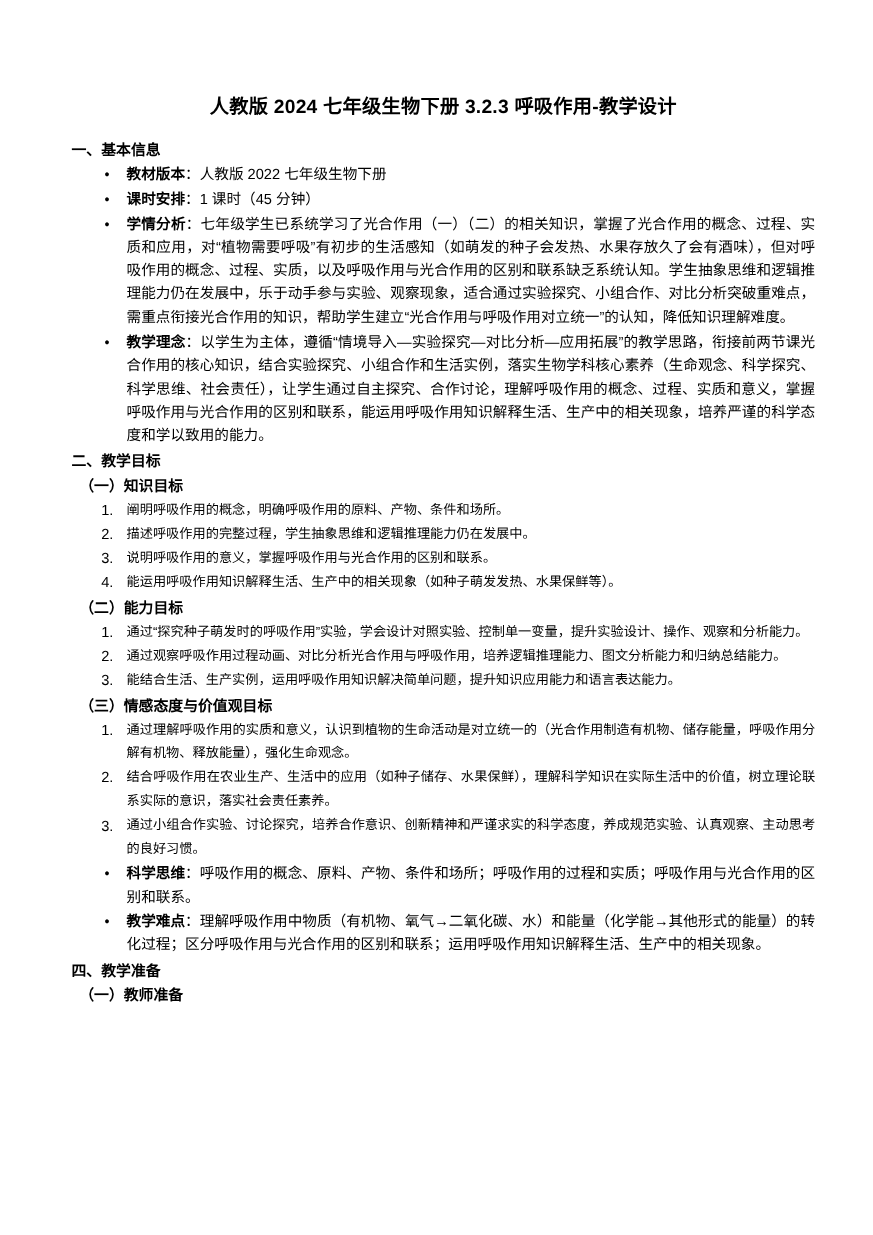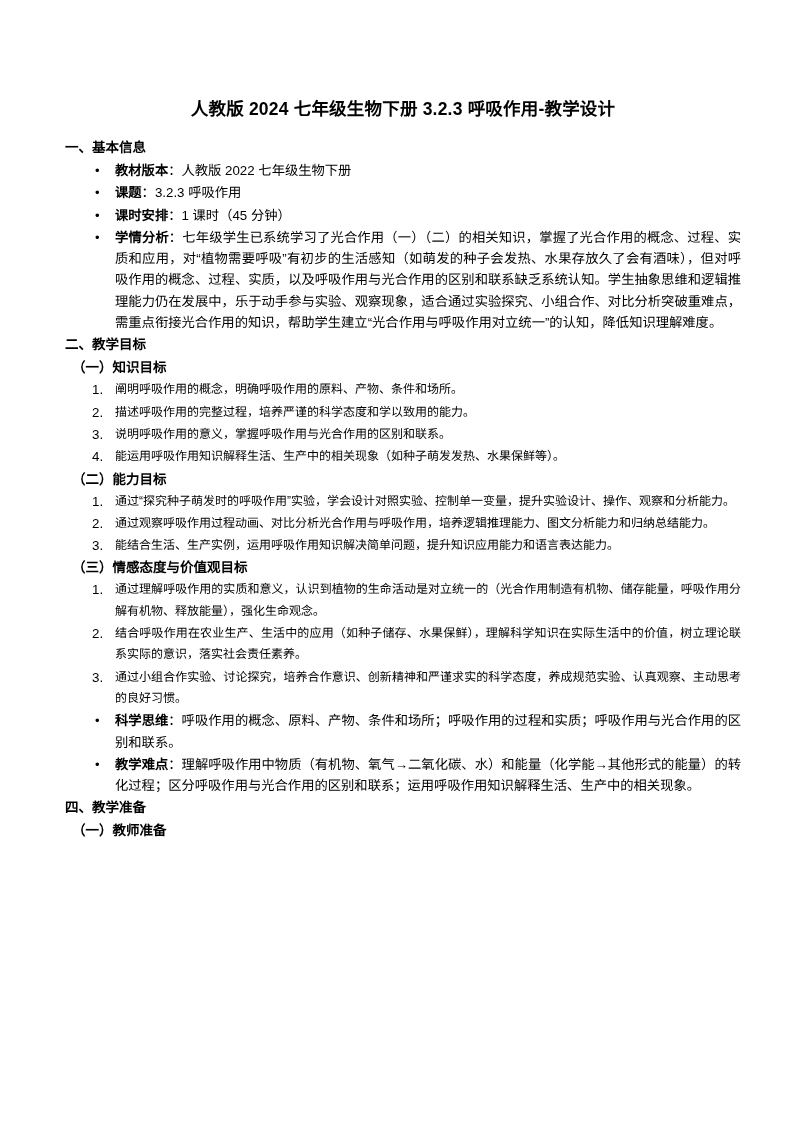--- a/index.html
+++ b/index.html
@@ -17,34 +17,34 @@
     width: 794px;
     height: 1123px;
     margin: 0 auto;
     background: #ffffff;
     box-sizing: border-box;
     overflow: hidden;
   }
   .content {
     position: absolute;
     left: 65px;
-    top: 96px;
+    top: 84px;
     width: 676px;
   }
   .doc-title {
     font-family: "Liberation Sans", "DejaVu Sans", sans-serif;
     font-weight: bold;
     font-size: 17.5px;
     line-height: 26px;
     text-align: center;
     margin: 0 0 16px 0;
     letter-spacing: 0.2px;
   }
   .h-major {
-    font-family: Liberation Mono, monospace;
+    font-family: Liberation Sans, sans-serif;
     font-weight: bold;
     font-size: 13.5px;
     line-height: 21px;
     margin: 2px 0 1px 0;
     padding-left: 0px;
   }
   .h-minor {
     font-family: "Liberation Sans", "DejaVu Sans", sans-serif;
     font-weight: bold;
     font-size: 13.5px;
@@ -111,31 +111,31 @@
 <body>
 
 <div class="page">
   <div class="content">
 
     <div class="doc-title">人教版 2024 七年级生物下册 3.2.3 呼吸作用-教学设计</div>
 
     <div class="h-major">一、基本信息</div>
     <ul class="bullets blk">
       <li><span class="lbl">教材版本</span><span>：</span><span>人教版 2022 七年级生物下册</span></li>
-      <li><span class="lbl">课题</span><span>：</span><span>3.2.3 呼吸作用</span></li>
       <li><span class="lbl">课时安排</span><span>：</span><span>1 课时（45 分钟）</span></li>
       <li><span class="lbl">学情分析</span><span>：</span><span>七年级学生已系统学习了光合作用（一）（二）的相关知识，掌握了光合作用的概念、过程、实质和应用，对“植物需要呼吸”有初步的生活感知（如萌发的种子会发热、水果存放久了会有酒味），但对呼吸作用的概念、过程、实质，以及呼吸作用与光合作用的区别和联系缺乏系统认知。学生抽象思维和逻辑推理能力仍在发展中，乐于动手参与实验、观察现象，适合通过实验探究、小组合作、对比分析突破重难点，需重点衔接光合作用的知识，帮助学生建立“光合作用与呼吸作用对立统一”的认知，降低知识理解难度。</span></li>
+      <li><span class="lbl">教学理念</span><span>：</span><span>以学生为主体，遵循“情境导入—实验探究—对比分析—应用拓展”的教学思路，衔接前两节课光合作用的核心知识，结合实验探究、小组合作和生活实例，落实生物学科核心素养（生命观念、科学探究、科学思维、社会责任），让学生通过自主探究、合作讨论，理解呼吸作用的概念、过程、实质和意义，掌握呼吸作用与光合作用的区别和联系，能运用呼吸作用知识解释生活、生产中的相关现象，培养严谨的科学态度和学以致用的能力。</span></li>
     </ul>
 
     <div class="h-major">二、教学目标</div>
 
     <div class="h-minor">（一）知识目标</div>
     <ol class="numbers blk">
       <li>阐明呼吸作用的概念，明确呼吸作用的原料、产物、条件和场所。</li>
-      <li>描述呼吸作用的完整过程，培养严谨的科学态度和学以致用的能力。</li>
+      <li>描述呼吸作用的完整过程，学生抽象思维和逻辑推理能力仍在发展中。</li>
       <li>说明呼吸作用的意义，掌握呼吸作用与光合作用的区别和联系。</li>
       <li>能运用呼吸作用知识解释生活、生产中的相关现象（如种子萌发发热、水果保鲜等）。</li>
     </ol>
 
     <div class="h-minor">（二）能力目标</div>
     <ol class="numbers blk">
       <li>通过“探究种子萌发时的呼吸作用”实验，学会设计对照实验、控制单一变量，提升实验设计、操作、观察和分析能力。</li>
       <li>通过观察呼吸作用过程动画、对比分析光合作用与呼吸作用，培养逻辑推理能力、图文分析能力和归纳总结能力。</li>
       <li>能结合生活、生产实例，运用呼吸作用知识解决简单问题，提升知识应用能力和语言表达能力。</li>
     </ol>

